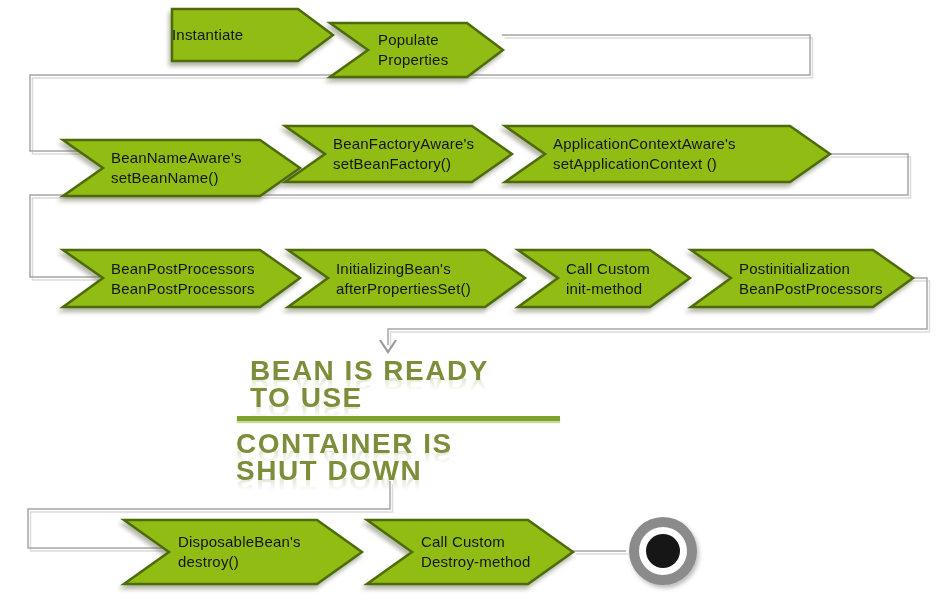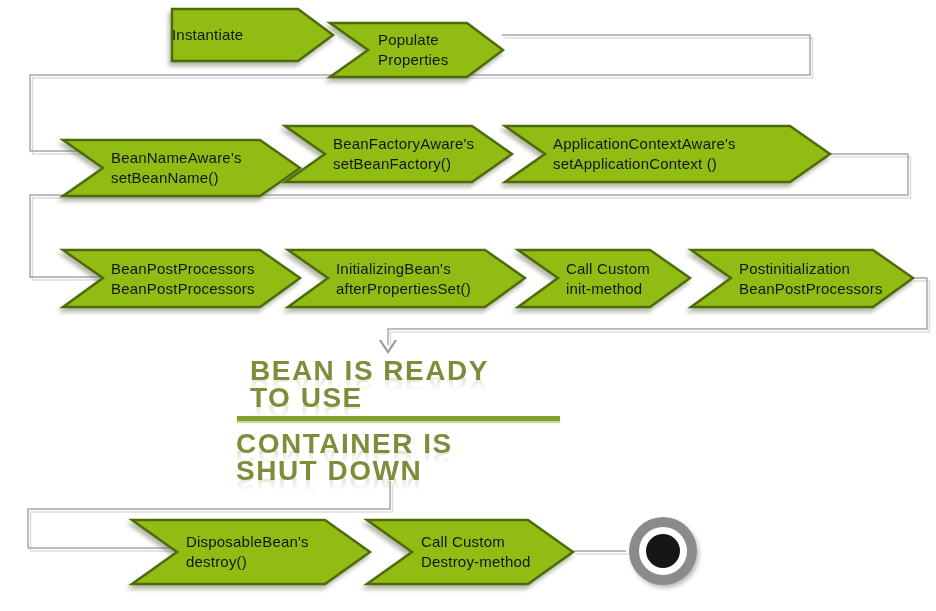--- a/index.html
+++ b/index.html
@@ -170,21 +170,21 @@
     <div class="hline">
       <span>CONTAINER IS</span>
       <span class="refl">CONTAINER IS</span>
     </div>
     <div class="hline">
       <span>SHUT DOWN</span>
       <span class="refl">SHUT DOWN</span>
     </div>
   </div>
 
-  <div class="arrow" style="left:132px;top:520px;width:238px;height:64px">
+  <div class="arrow" style="left:124px;top:520px;width:238px;height:64px">
     <svg width="238" height="64" viewBox="0 0 238 64">
       <polygon points="0,0 193,0 238,32 193,64 0,64 45,32" fill="#90bc14" stroke="#4e6b0b" stroke-width="2.5"></polygon>
     </svg>
     <div class="lbl" style="left:54px">
       <div>DisposableBean's</div>
       <div>destroy()</div>
     </div>
   </div>
 
   <div class="arrow" style="left:367px;top:520px;width:206px;height:64px">

